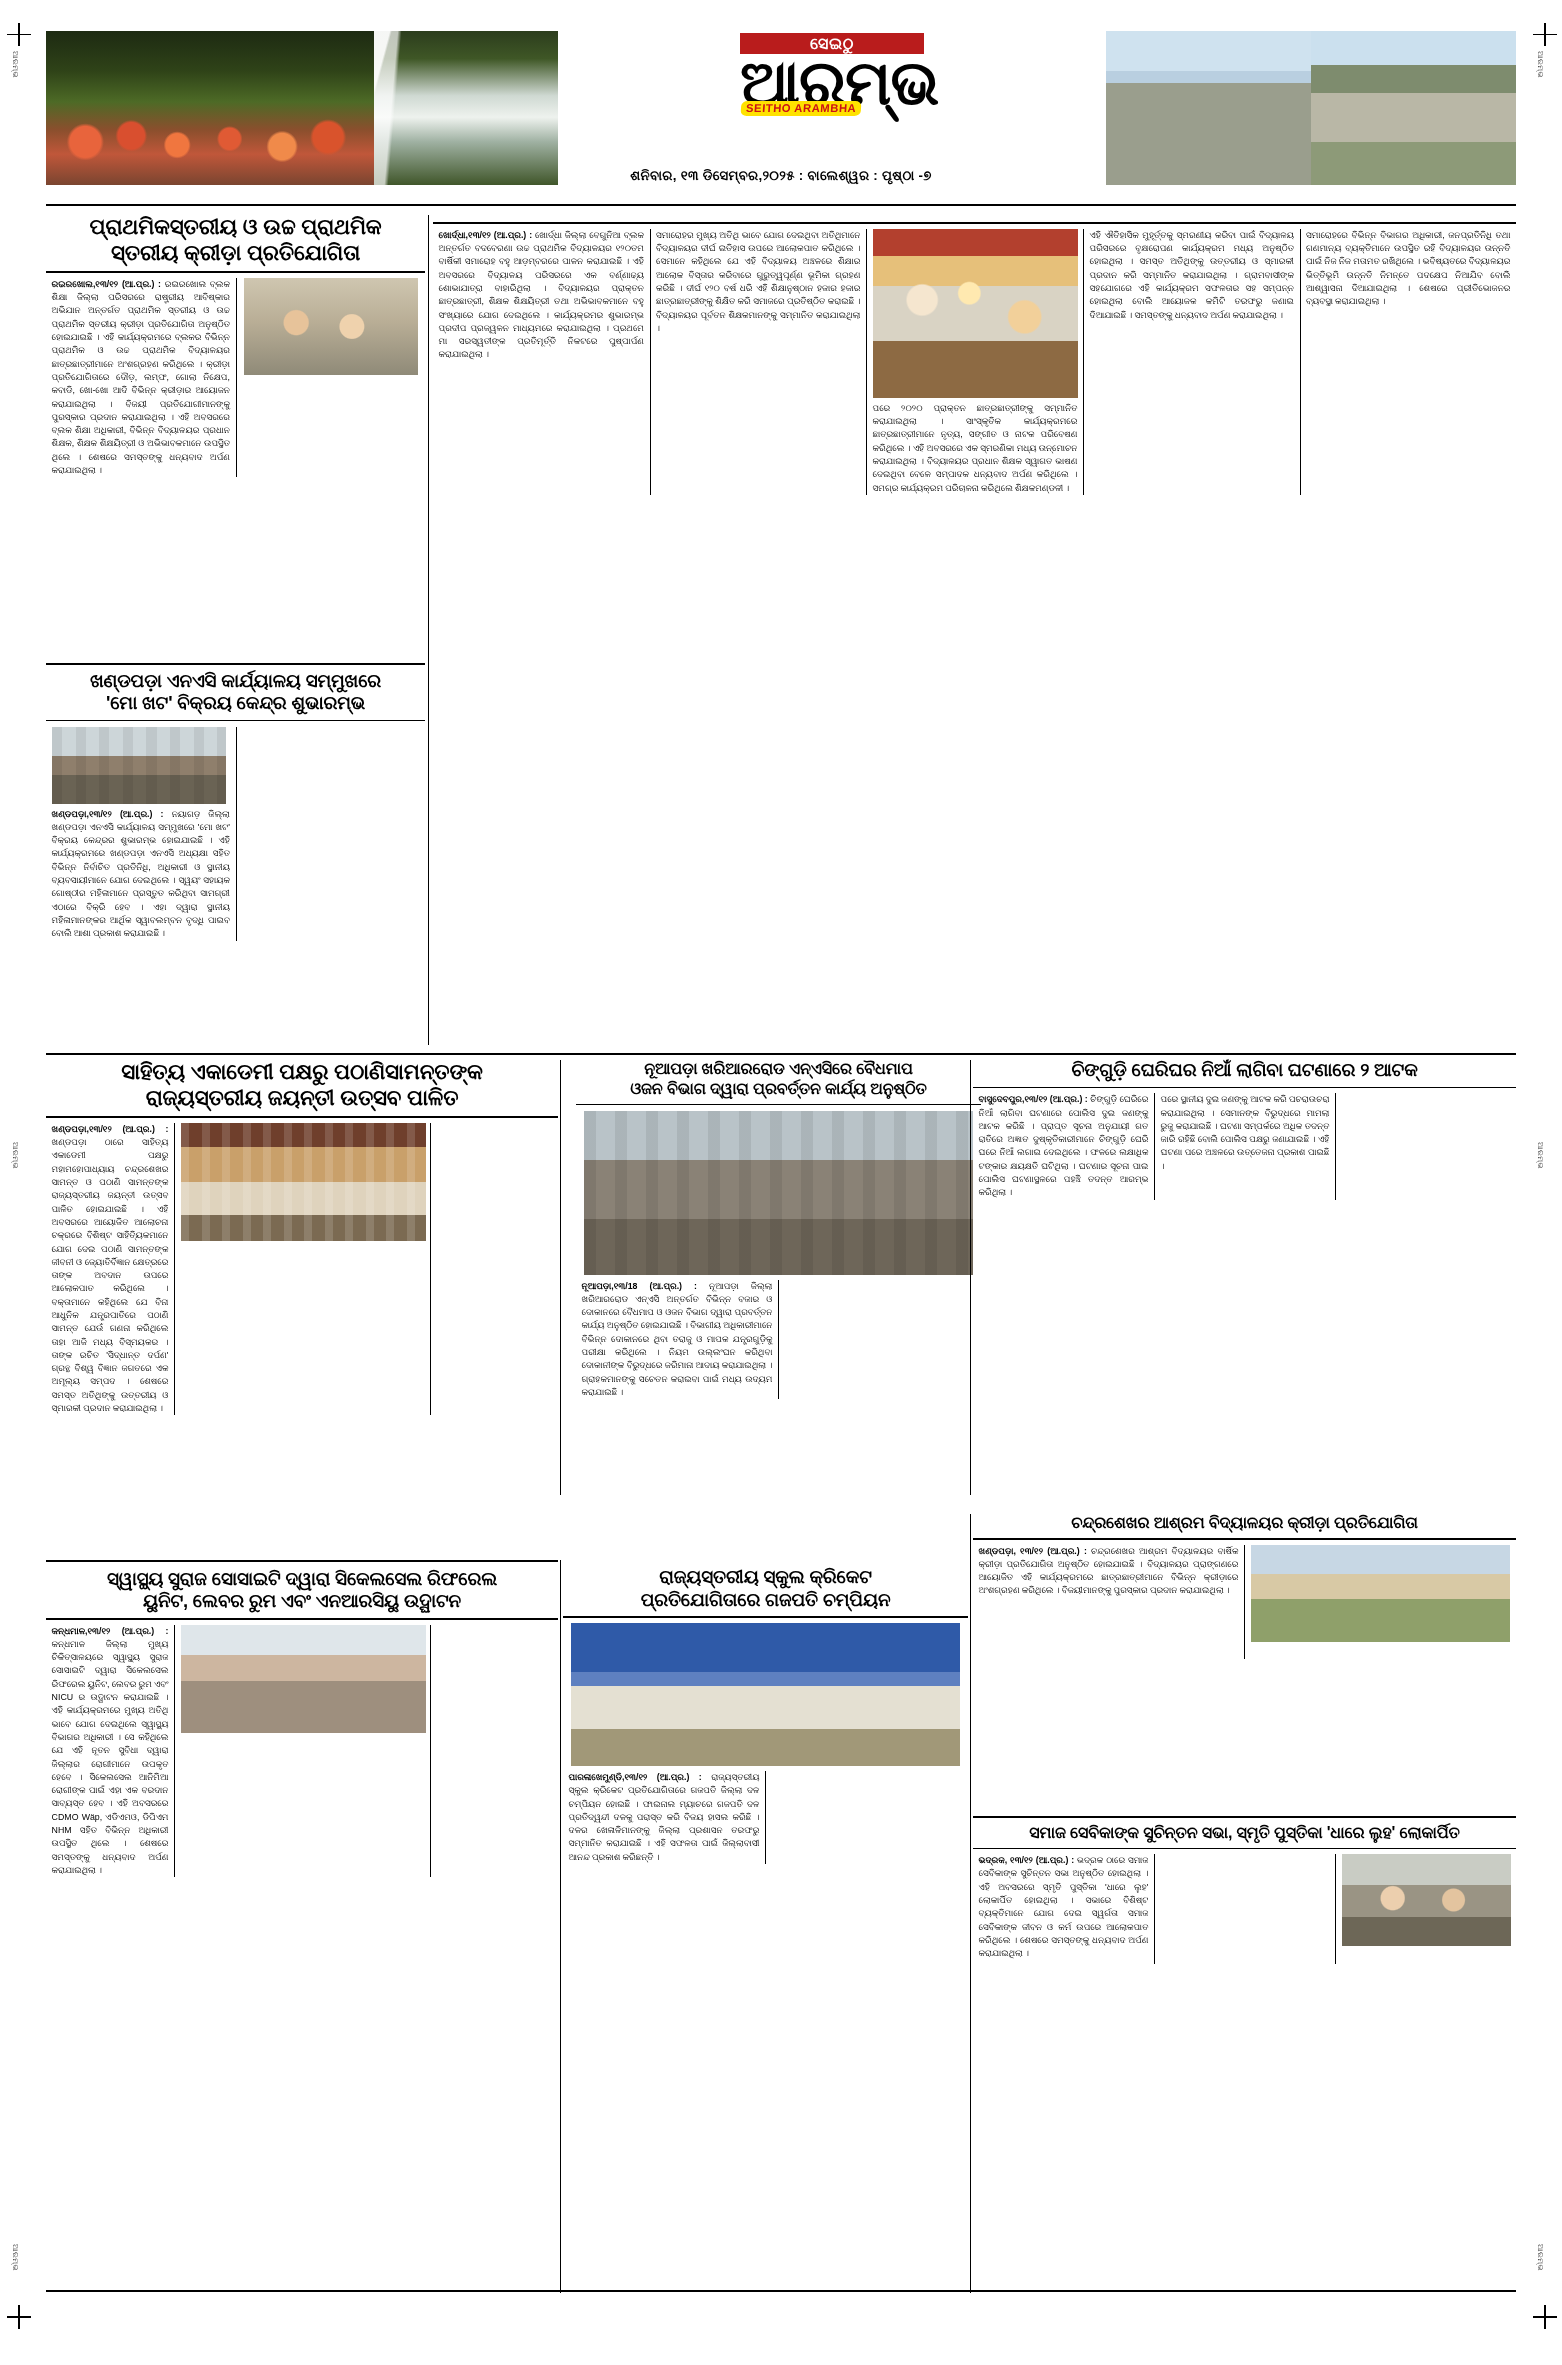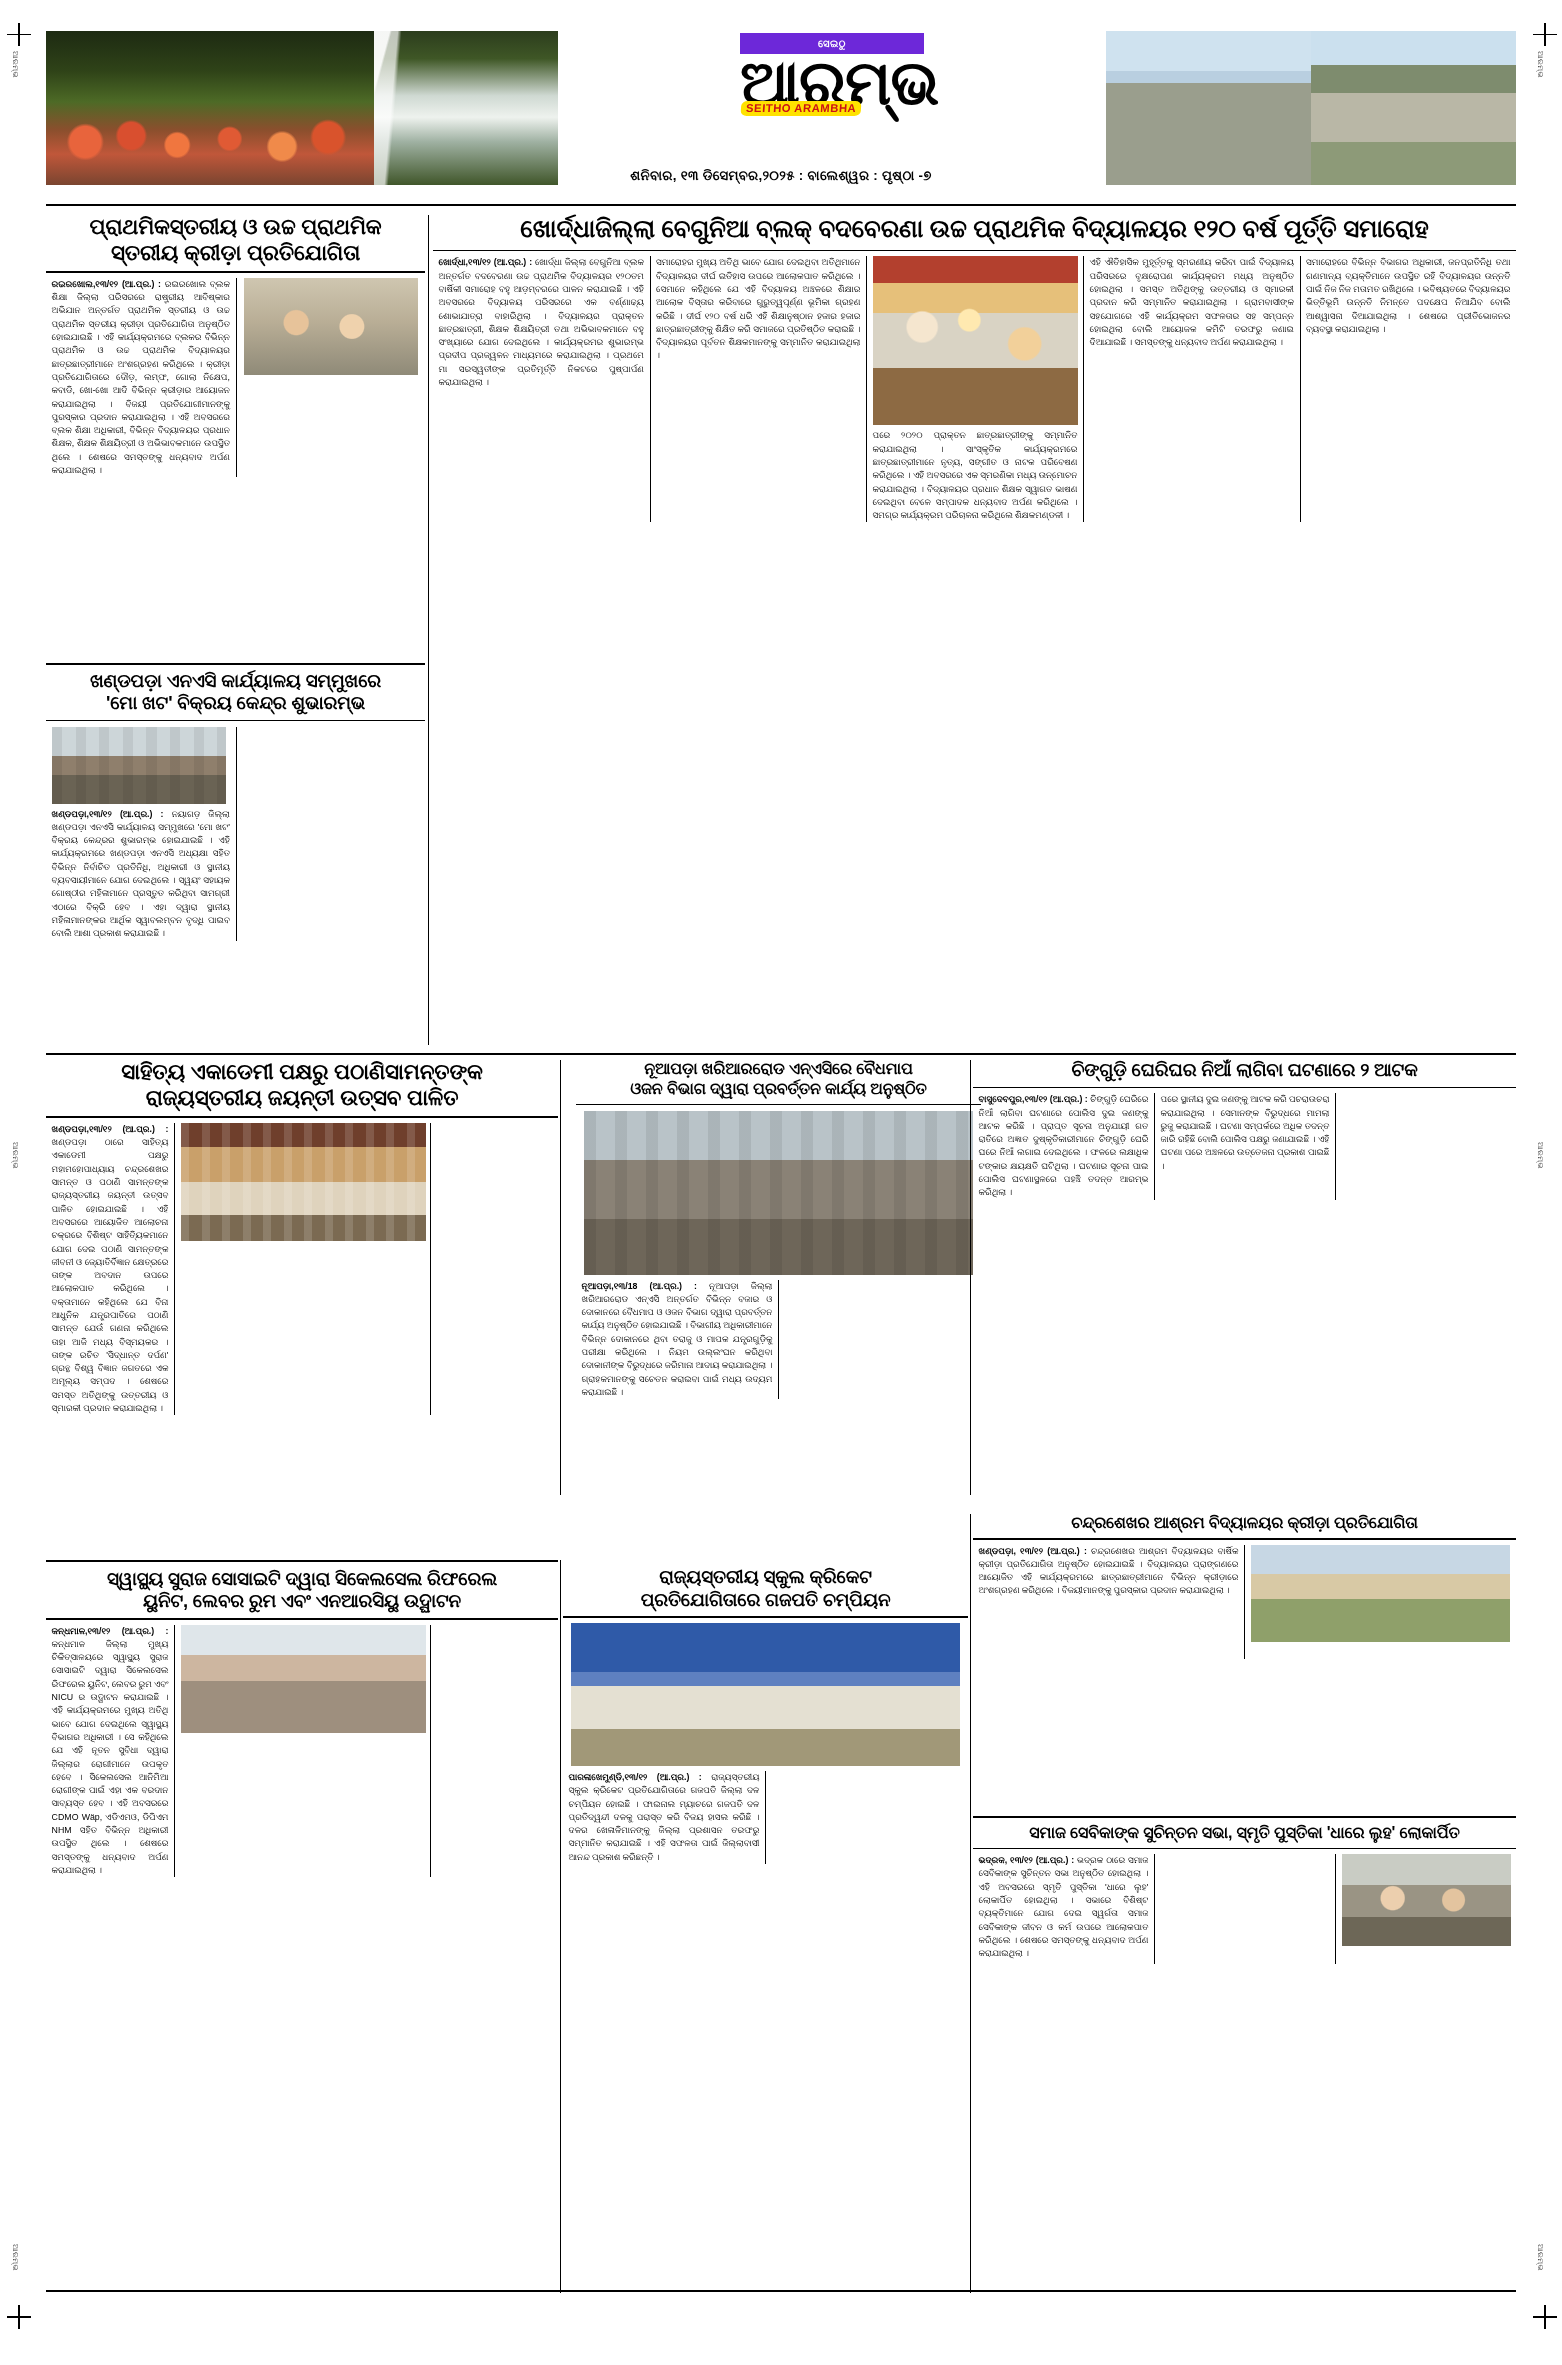--- a/index.html
+++ b/index.html
@@ -47,22 +47,22 @@
   }
   .mh-photo {
     flex: 0 0 661px; position:relative; overflow:hidden; border:0;
   }
   .mh-center {
     flex:1 1 auto; display:flex; flex-direction:column;
     align-items:center; justify-content:flex-start; padding-top:2px;
   }
   .logo-wrap { position:relative; width:184px; }
   .logo-top {
-    background:#6d28d9; color:#fff; text-align:center;
-    font-size:10px; line-height:17.4px; font-weight:bold; letter-spacing:0.5px;
+    background:#b91c1c; color:#fff; text-align:center;
+    font-size:16px; line-height:17.4px; font-weight:bold; letter-spacing:0.5px;
     padding:2px 0 1.5px;
   }
   .logo-main {
     font-size:62px; line-height:59px; font-weight:bold; text-align:center;
     letter-spacing:-1px; margin-top:-1px; color:#000;
   }
   .logo-sub {
     position:absolute; left:1px; bottom:-3.1px;
     background:#ffe200; color:#cc1414; font-weight:bold;
     font-size:11.3px; letter-spacing:0.5px; padding:1px 5.1px 1.5px;
@@ -239,21 +239,20 @@
         <div class="body-col">
           <span class="dline">ଖଣ୍ଡପଡ଼ା,୧୩/୧୨ (ଆ.ପ୍ର.) :</span>
           <span>ନୟାଗଡ଼ ଜିଲ୍ଲା ଖଣ୍ଡପଡ଼ା ଏନଏସି କାର୍ଯ୍ୟାଳୟ ସମ୍ମୁଖରେ 'ମୋ ଖଟ' ବିକ୍ରୟ କେନ୍ଦ୍ରର ଶୁଭାରମ୍ଭ ହୋଇଯାଇଛି । ଏହି କାର୍ଯ୍ୟକ୍ରମରେ ଖଣ୍ଡପଡ଼ା ଏନଏସି ଅଧ୍ୟକ୍ଷା ସହିତ ବିଭିନ୍ନ ନିର୍ବାଚିତ ପ୍ରତିନିଧି, ଅଧିକାରୀ ଓ ସ୍ଥାନୀୟ ବ୍ୟବସାୟୀମାନେ ଯୋଗ ଦେଇଥିଲେ । ସ୍ୱୟଂ ସହାୟକ ଗୋଷ୍ଠୀର ମହିଳାମାନେ ପ୍ରସ୍ତୁତ କରିଥିବା ସାମଗ୍ରୀ ଏଠାରେ ବିକ୍ରି ହେବ । ଏହା ଦ୍ୱାରା ସ୍ଥାନୀୟ ମହିଳାମାନଙ୍କର ଆର୍ଥିକ ସ୍ୱାବଲମ୍ବନ ବୃଦ୍ଧି ପାଇବ ବୋଲି ଆଶା ପ୍ରକାଶ କରାଯାଇଛି ।</span>
         </div>
       </div>
       <div class="c body-col" style="width:190px;">&nbsp;</div>
     </div>
   </div>
 
   <div class="block" style="left:433px; top:215px; width:1083px;">
-    <div class="hl hl-xl" style="text-align:center;">ଖୋର୍ଦ୍ଧାଜିଲ୍ଲା ବେଗୁନିଆ ବ୍ଲକ୍ ବଦବେରଣା ଉଚ୍ଚ ପ୍ରାଥମିକ ବିଦ୍ୟାଳୟର ୧୨୦ ବର୍ଷ ପୂର୍ତ୍ତି ସମାରୋହ</div>
     <div class="hr-blk" style="margin:7.2px 0 5.1px;"></div>
     <div class="cols">
       <div class="c body-col" style="width:217px;">
         <span class="dline">ଖୋର୍ଦ୍ଧା,୧୩/୧୨ (ଆ.ପ୍ର.) :</span>
         <span>ଖୋର୍ଦ୍ଧା ଜିଲ୍ଲା ବେଗୁନିଆ ବ୍ଲକ ଅନ୍ତର୍ଗତ ବଦବେରଣା ଉଚ୍ଚ ପ୍ରାଥମିକ ବିଦ୍ୟାଳୟର ୧୨୦ତମ ବାର୍ଷିକୀ ସମାରୋହ ବହୁ ଆଡ଼ମ୍ବରରେ ପାଳନ କରାଯାଇଛି । ଏହି ଅବସରରେ ବିଦ୍ୟାଳୟ ପରିସରରେ ଏକ ବର୍ଣ୍ଣାଢ୍ୟ ଶୋଭାଯାତ୍ରା ବାହାରିଥିଲା । ବିଦ୍ୟାଳୟର ପ୍ରାକ୍ତନ ଛାତ୍ରଛାତ୍ରୀ, ଶିକ୍ଷକ ଶିକ୍ଷୟିତ୍ରୀ ତଥା ଅଭିଭାବକମାନେ ବହୁ ସଂଖ୍ୟାରେ ଯୋଗ ଦେଇଥିଲେ । କାର୍ଯ୍ୟକ୍ରମର ଶୁଭାରମ୍ଭ ପ୍ରଦୀପ ପ୍ରଜ୍ୱଳନ ମାଧ୍ୟମରେ କରାଯାଇଥିଲା । ପ୍ରଥମେ ମା ସରସ୍ୱତୀଙ୍କ ପ୍ରତିମୂର୍ତ୍ତି ନିକଟରେ ପୁଷ୍ପାର୍ପଣ କରାଯାଇଥିଲା ।</span>
       </div>
       <div class="c body-col" style="width:217px;">
         <span>ସମାରୋହର ମୁଖ୍ୟ ଅତିଥି ଭାବେ ଯୋଗ ଦେଇଥିବା ଅତିଥିମାନେ ବିଦ୍ୟାଳୟର ଦୀର୍ଘ ଇତିହାସ ଉପରେ ଆଲୋକପାତ କରିଥିଲେ । ସେମାନେ କହିଥିଲେ ଯେ ଏହି ବିଦ୍ୟାଳୟ ଅଞ୍ଚଳରେ ଶିକ୍ଷାର ଆଲୋକ ବିସ୍ତାର କରିବାରେ ଗୁରୁତ୍ୱପୂର୍ଣ୍ଣ ଭୂମିକା ଗ୍ରହଣ କରିଛି । ଦୀର୍ଘ ୧୨୦ ବର୍ଷ ଧରି ଏହି ଶିକ୍ଷାନୁଷ୍ଠାନ ହଜାର ହଜାର ଛାତ୍ରଛାତ୍ରୀଙ୍କୁ ଶିକ୍ଷିତ କରି ସମାଜରେ ପ୍ରତିଷ୍ଠିତ କରାଇଛି । ବିଦ୍ୟାଳୟର ପୂର୍ବତନ ଶିକ୍ଷକମାନଙ୍କୁ ସମ୍ମାନିତ କରାଯାଇଥିଲା ।</span>
       </div>
       <div class="c" style="width:217px;">

